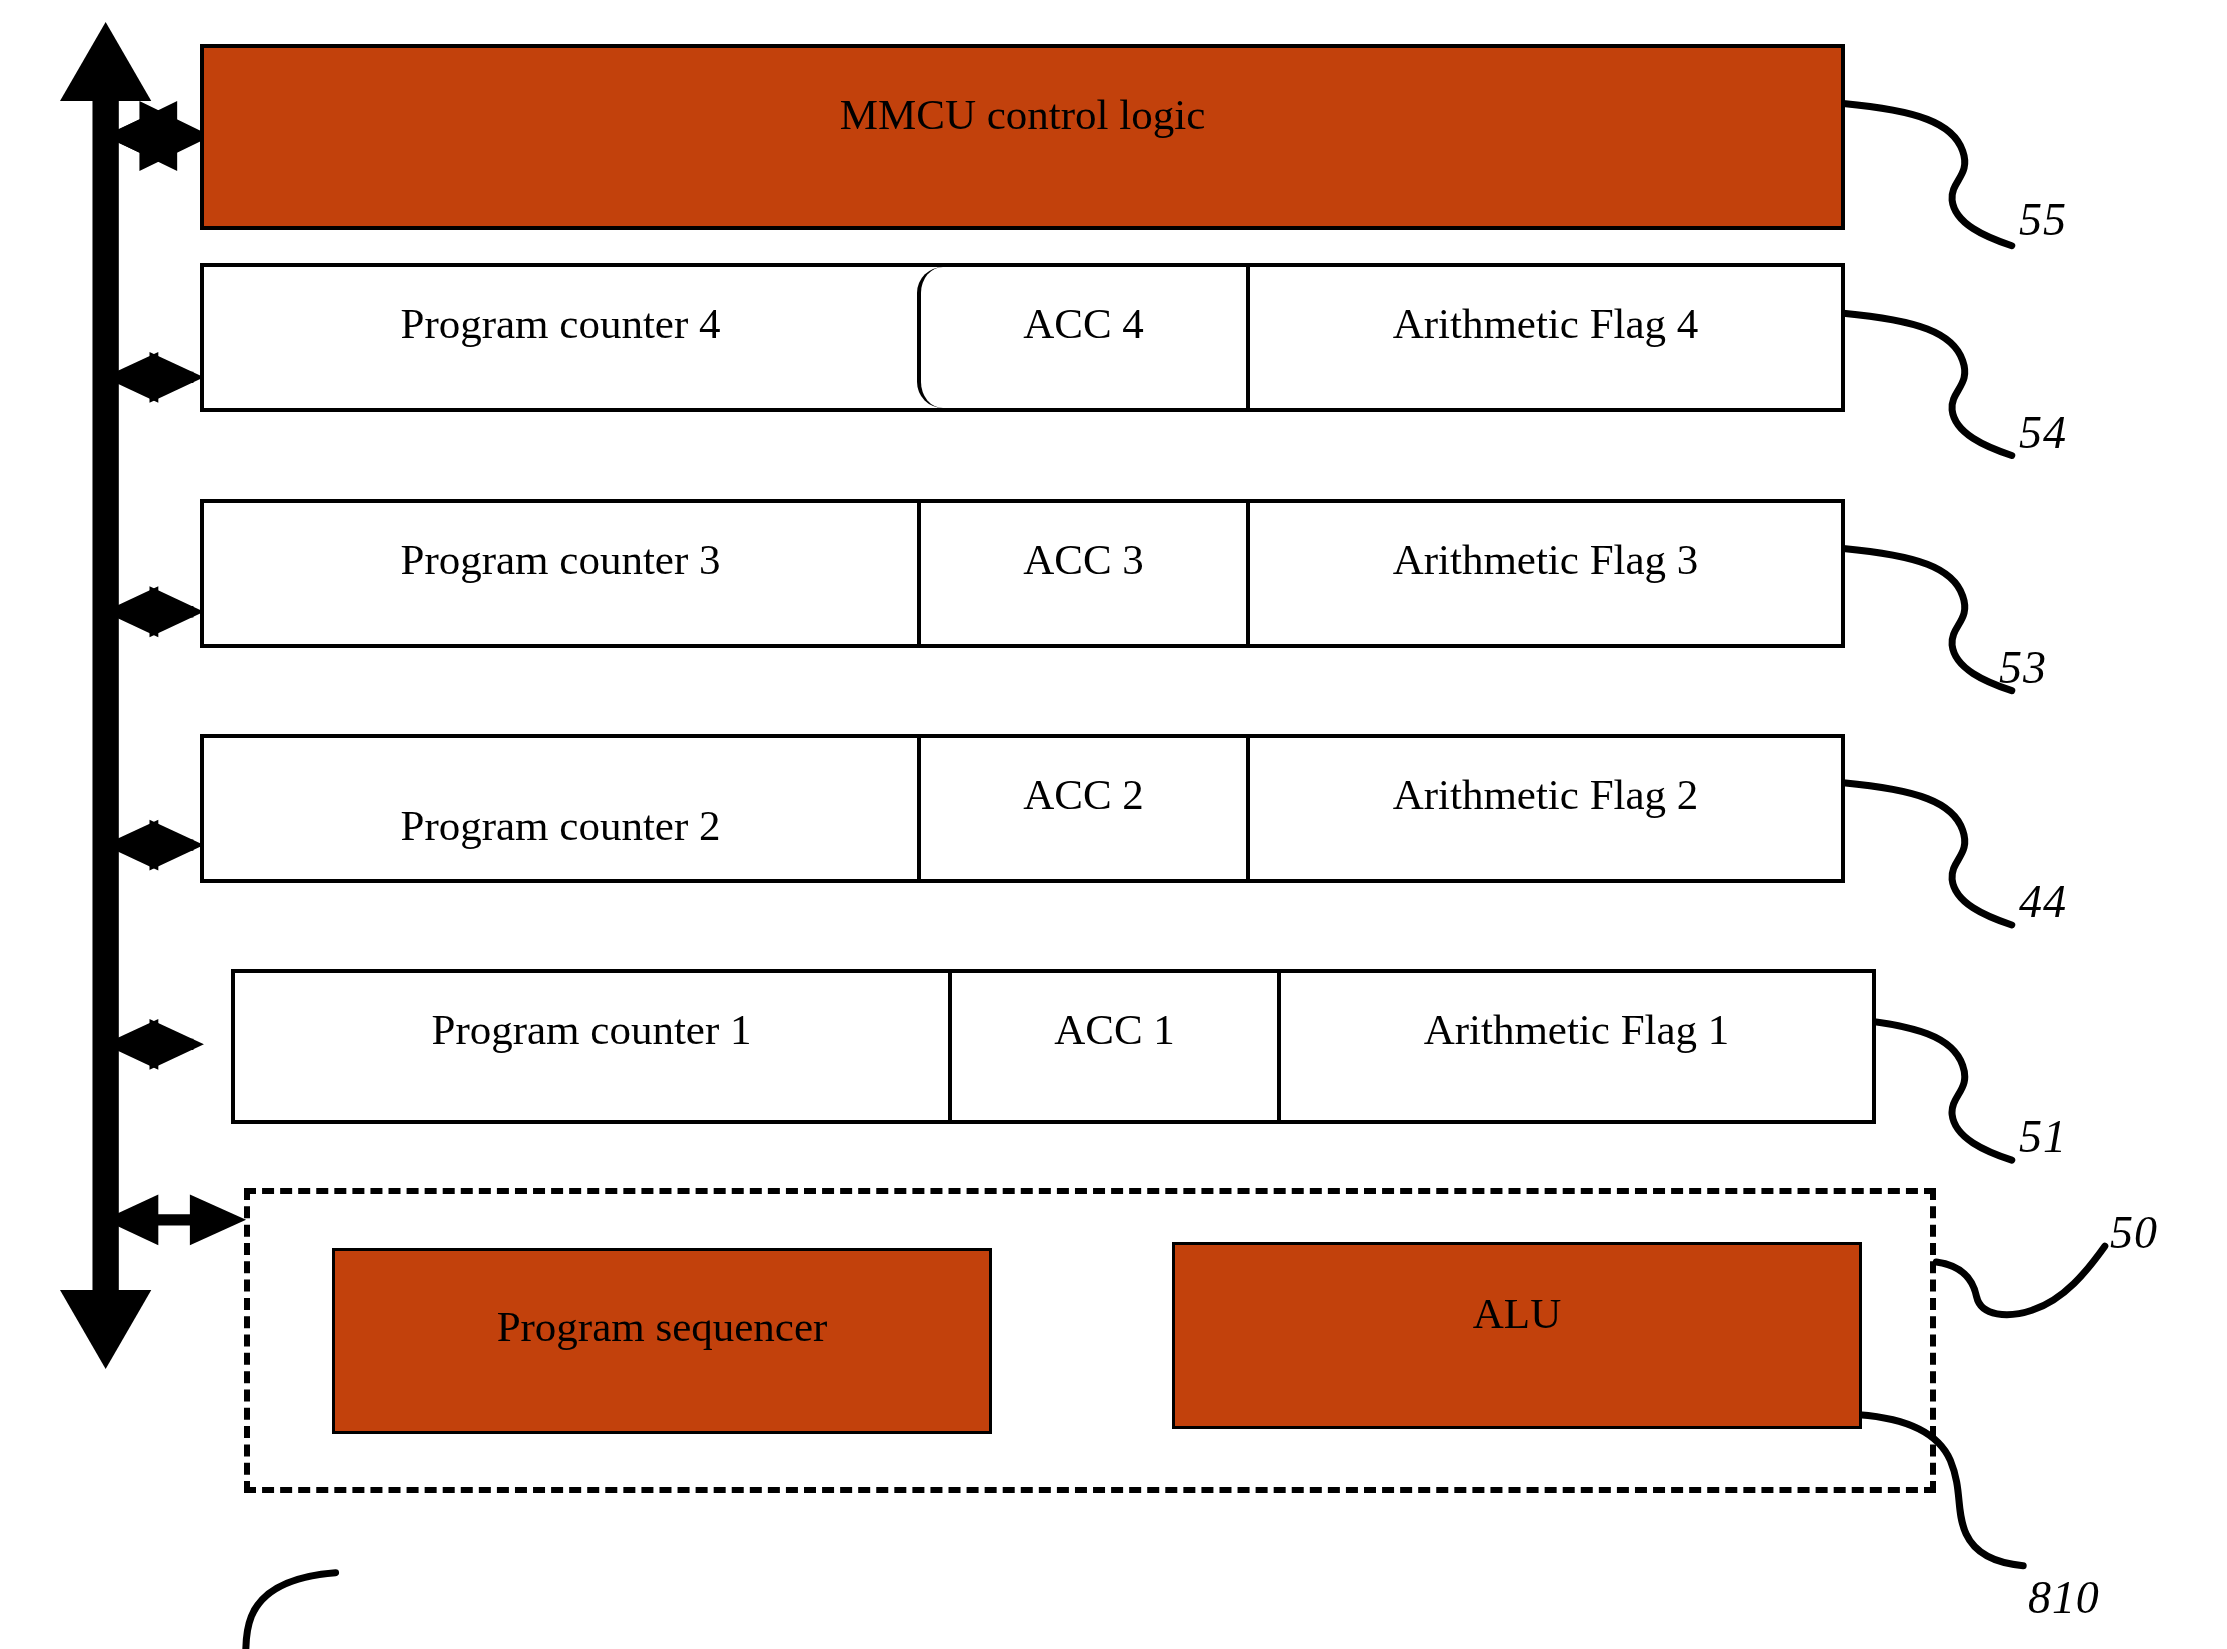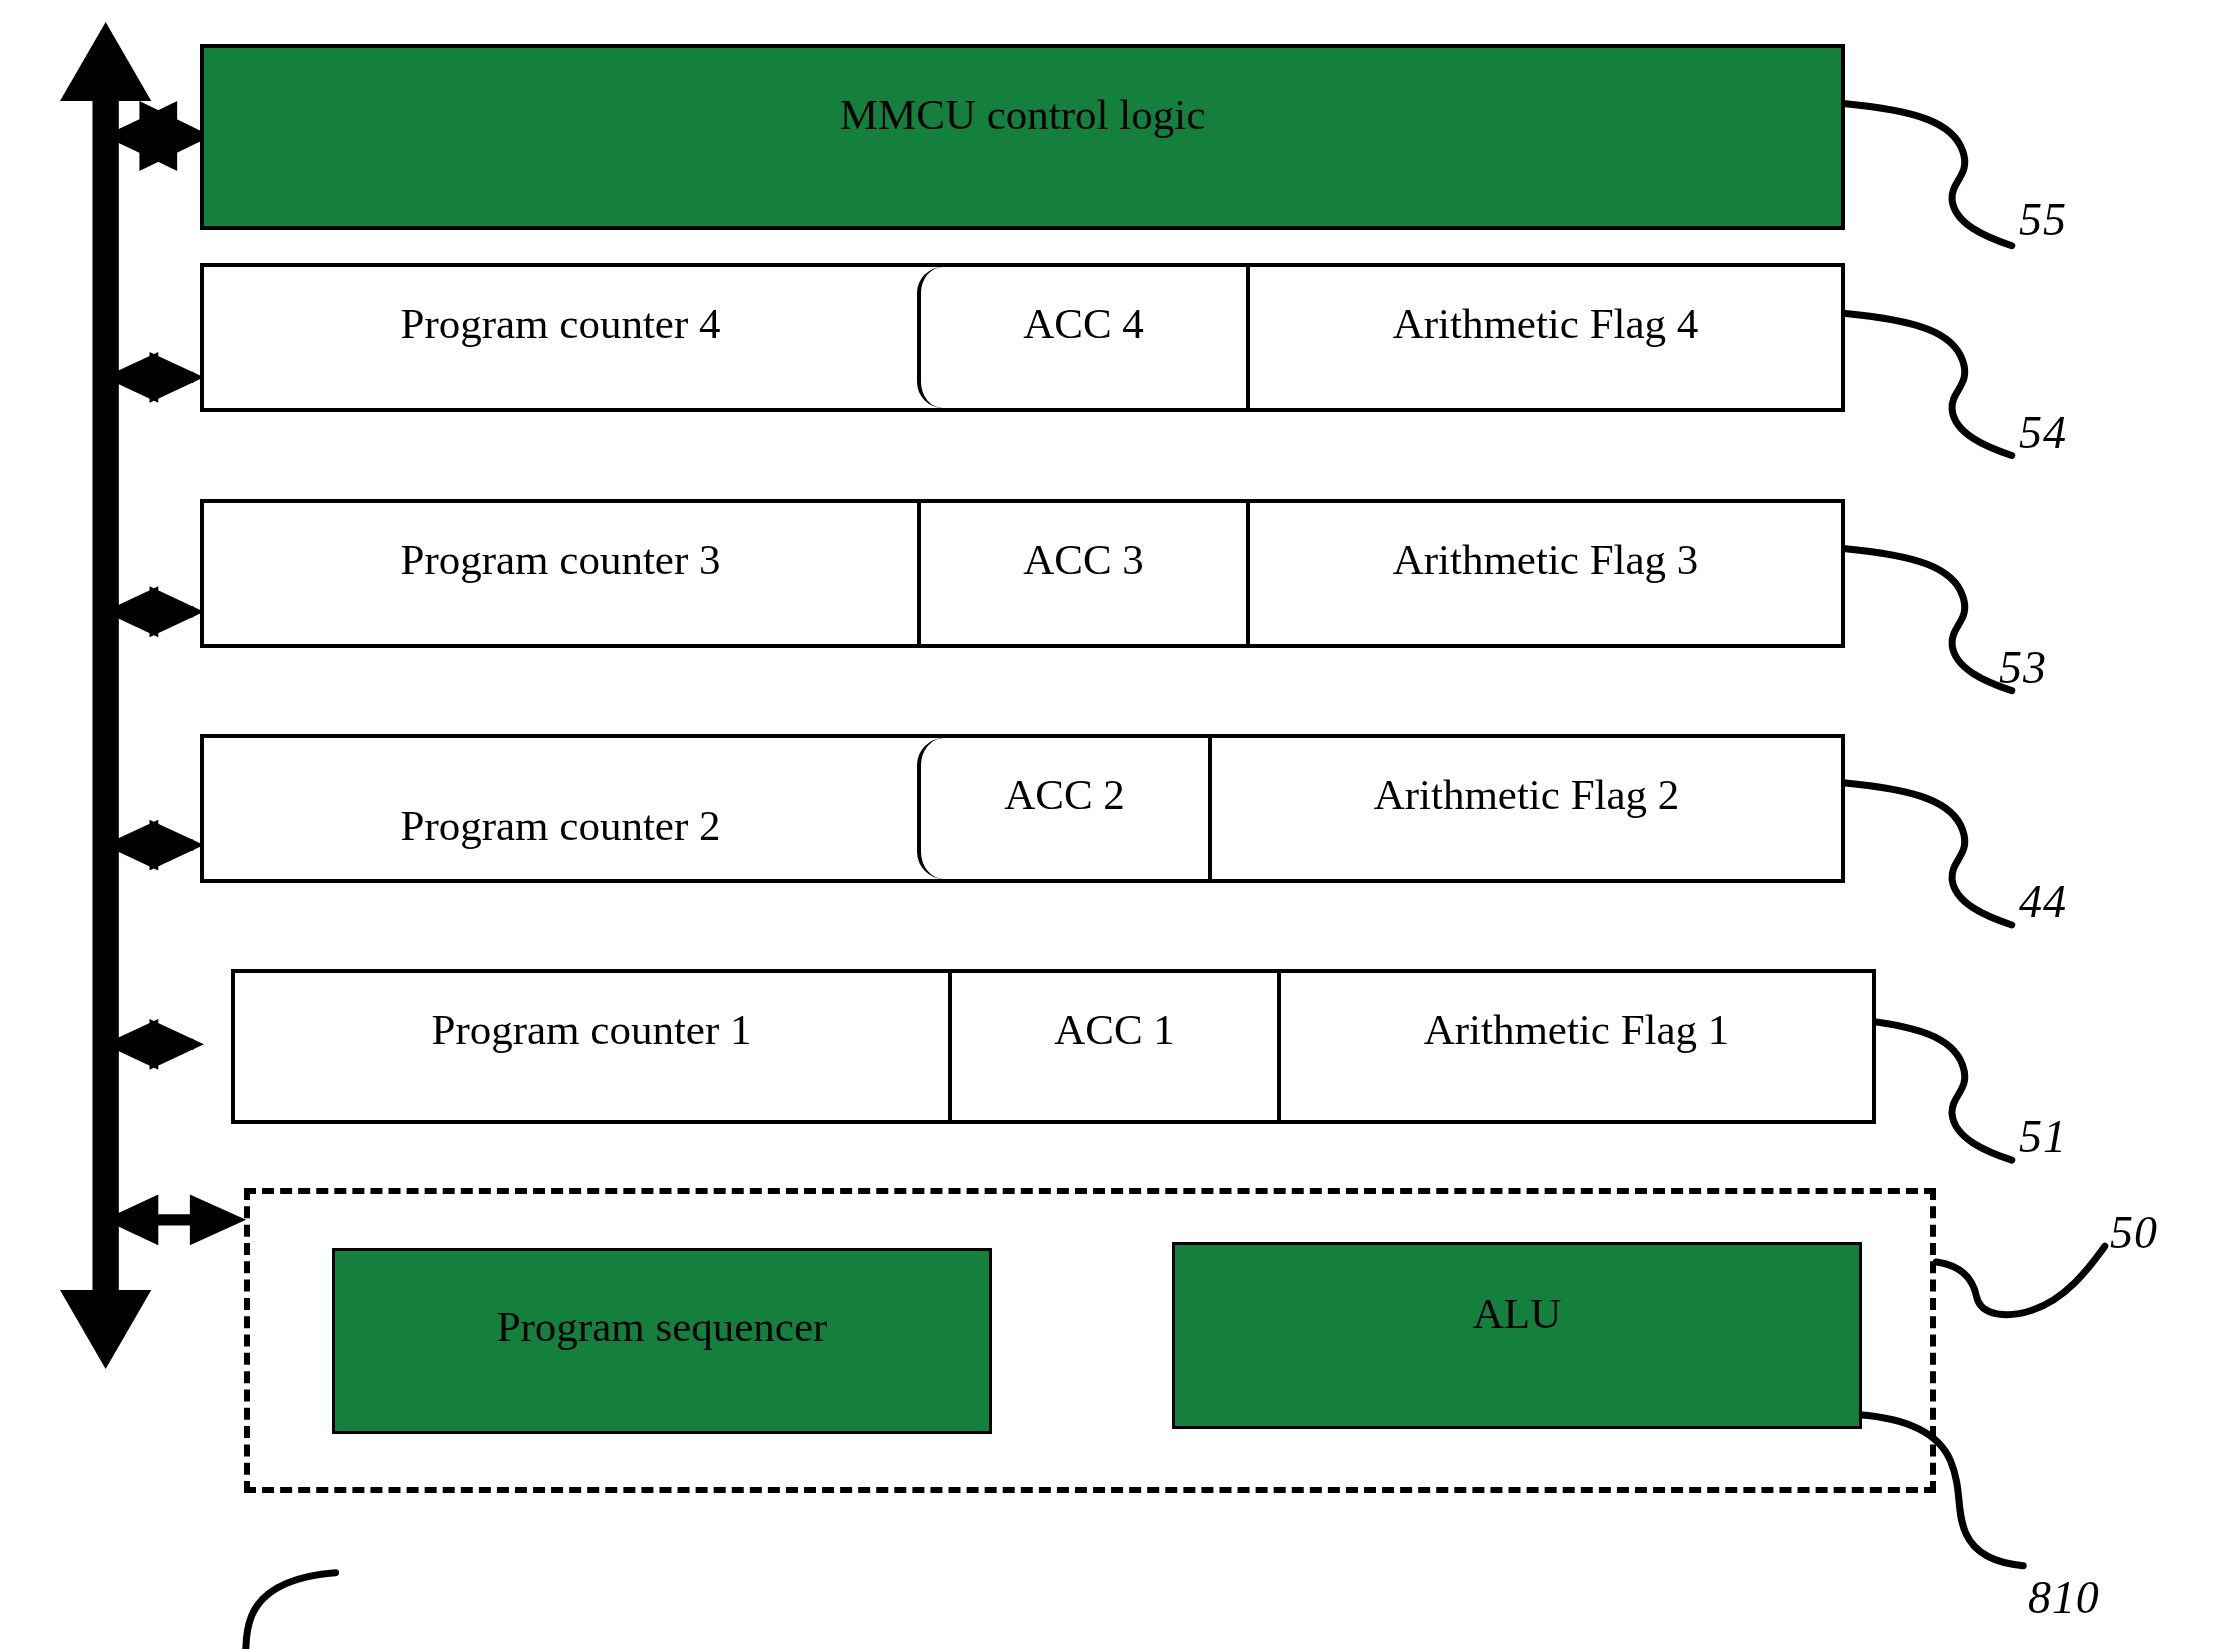--- a/index.html
+++ b/index.html
@@ -24,21 +24,21 @@
     width: 2228px;
     height: 1649px;
     pointer-events: none;
   }
 
   
   .box {
     position: absolute;
     box-sizing: border-box;
     border: 4.4px solid #000;
-    background: #15803d;
+    background: #c2410c;
     font-family: Liberation Serif, serif;
   }
   .box-thin {
     border-width: 3.5px;
   }
   .reg-row {
     position: absolute;
     box-sizing: border-box;
     border: 4.4px solid #000;
     background: #ffffff;
@@ -175,21 +175,21 @@
     </div>
     <div class="cell divider-left" style="flex:1;">
       <span>Arithmetic Flag 3</span>
     </div>
   </div>
 
   <div class="reg-row" style="left:200px; top:734px; width:1645px; height:149px;">
     <div class="cell" style="width:713px;align-items:center;">
       <span>Program counter 2</span>
     </div>
-    <div class="cell divider-left" style="width:291px;border-radius:27px;">
+    <div class="cell divider-left" style="width:329px;">
       <span>ACC 2</span>
     </div>
     <div class="cell divider-left" style="flex:1;">
       <span>Arithmetic Flag 2</span>
     </div>
   </div>
 
   <div class="reg-row" style="left:200px; top:969px; width:1645px; height:155px;margin-left:31px;">
     <div class="cell" style="width:713px;">
       <span>Program counter 1</span>

